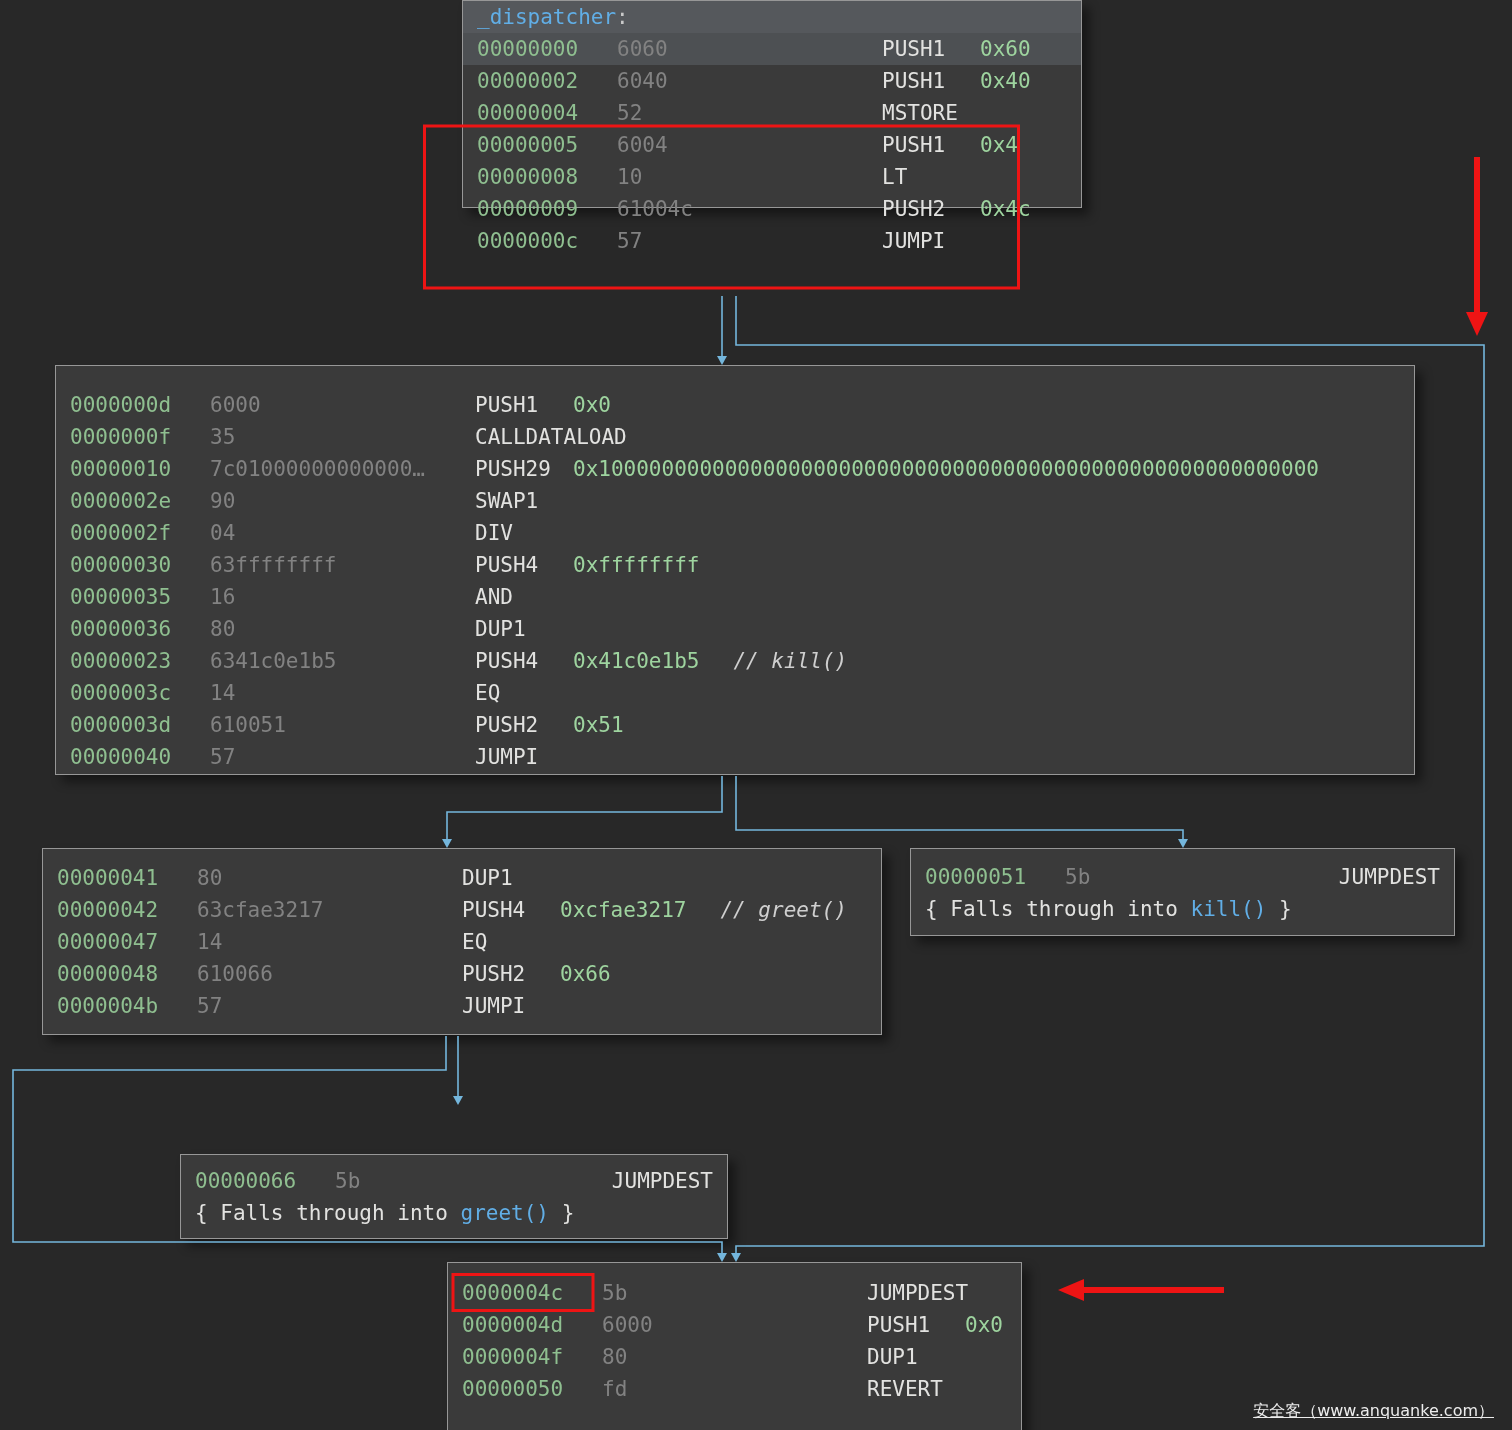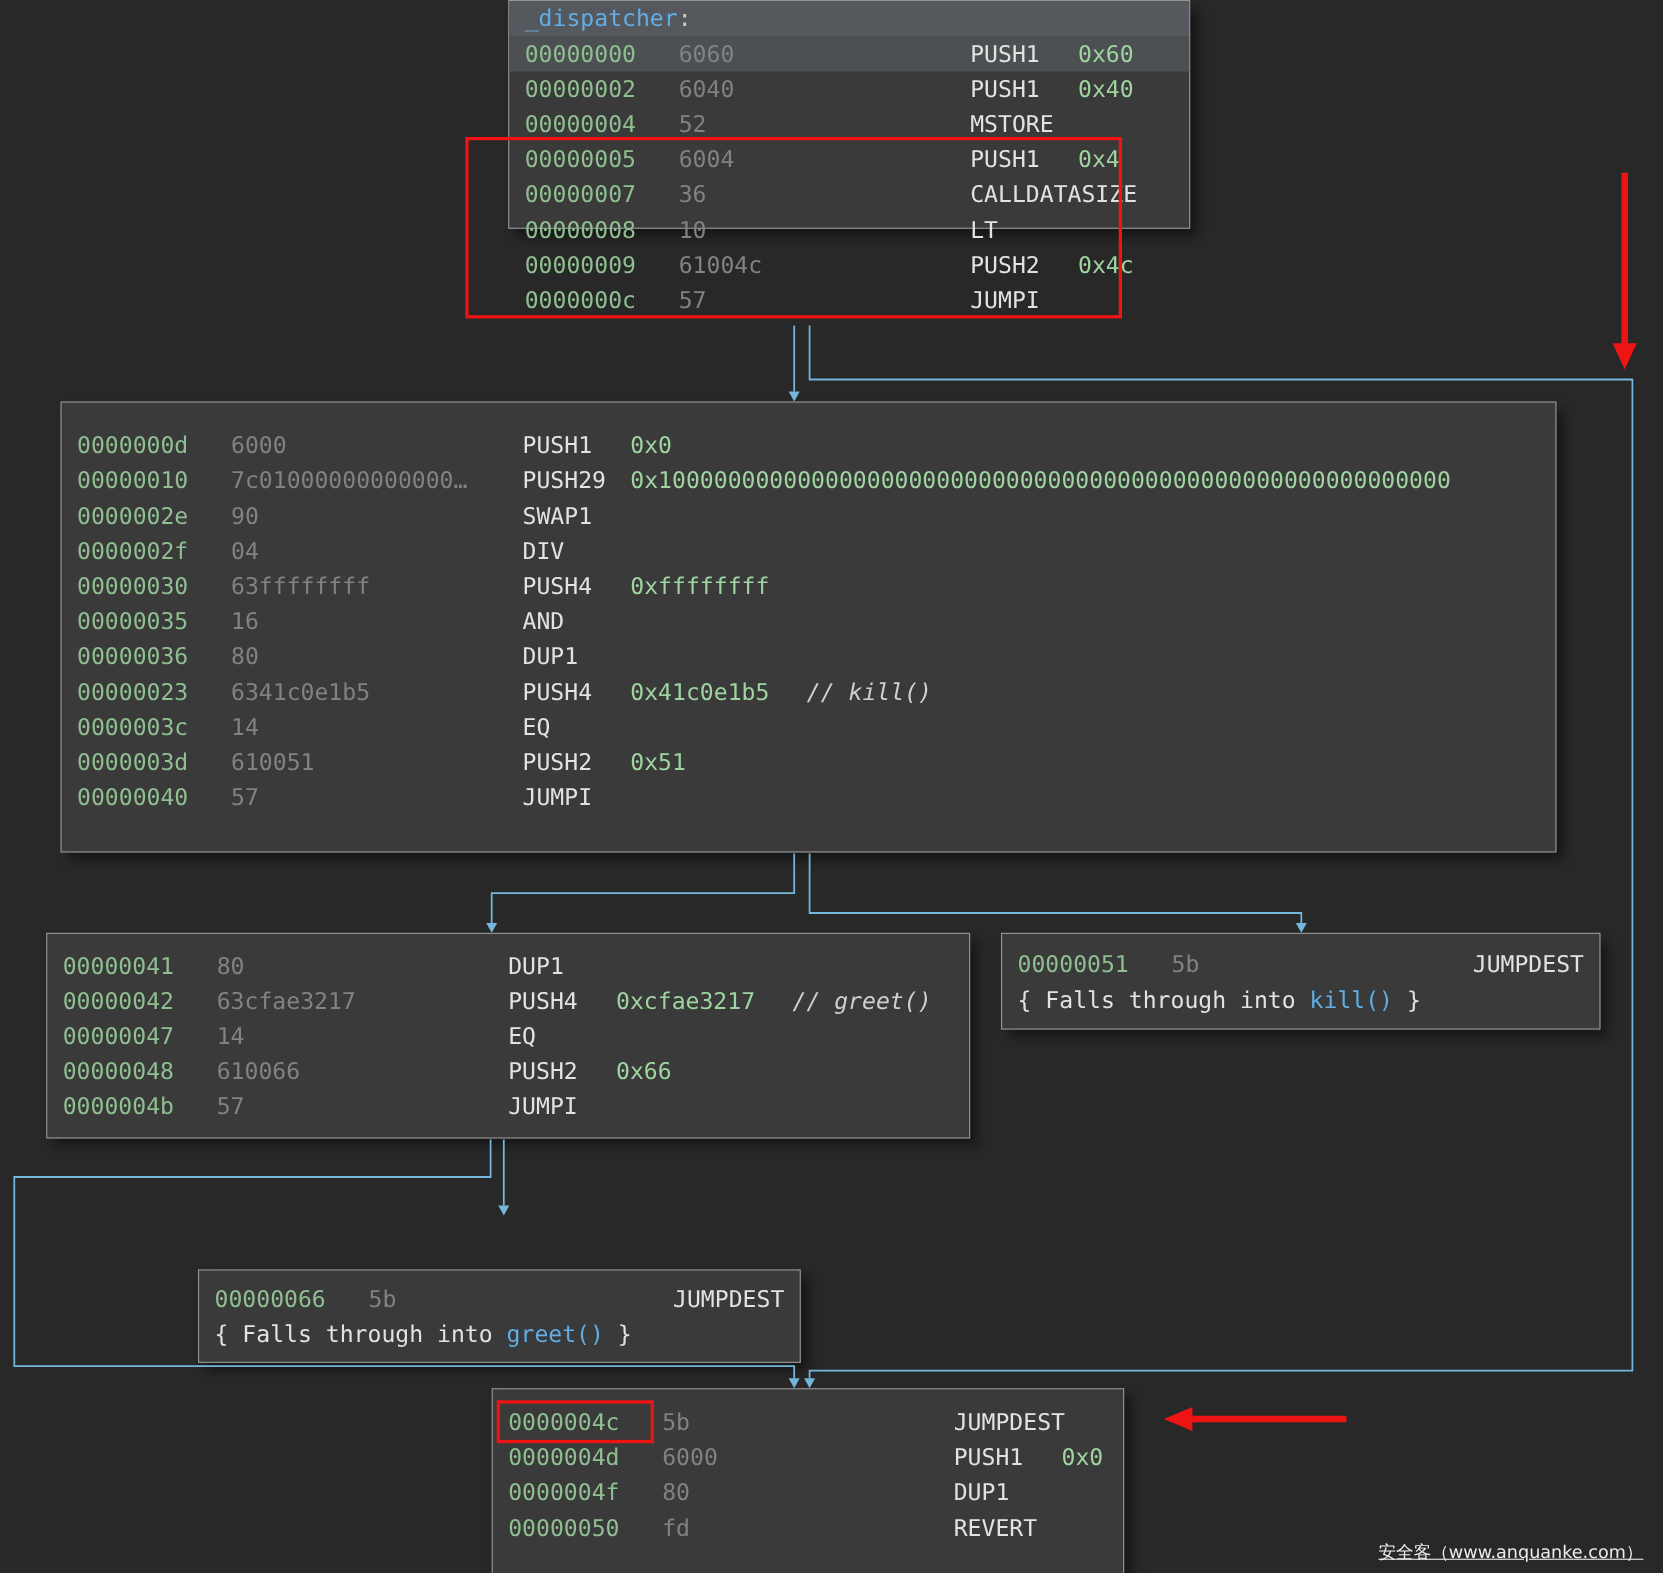--- a/index.html
+++ b/index.html
@@ -84,27 +84,27 @@
 <body>
 
 <div class="canvas">
 
   <div class="block b1">
       <div class="row header-row"><span class="hdr-label">_dispatcher</span><span class="hdr-colon">:</span></div>
       <div class="row hl"><span class="c-addr">00000000</span><span class="c-bytes">6060</span><span class="c-mnem">PUSH1</span><span class="c-op">0x60</span></div>
       <div class="row"><span class="c-addr">00000002</span><span class="c-bytes">6040</span><span class="c-mnem">PUSH1</span><span class="c-op">0x40</span></div>
       <div class="row"><span class="c-addr">00000004</span><span class="c-bytes">52</span><span class="c-mnem">MSTORE</span></div>
       <div class="row"><span class="c-addr">00000005</span><span class="c-bytes">6004</span><span class="c-mnem">PUSH1</span><span class="c-op">0x4</span></div>
-      <div class="row"><span class="c-addr">00000007</span><span class="c-bytes">36</span><span class="c-mnem">CALLDATASIZE</span></div>
       <div class="row"><span class="c-addr">00000008</span><span class="c-bytes">10</span><span class="c-mnem">LT</span></div>
       <div class="row"><span class="c-addr">00000009</span><span class="c-bytes">61004c</span><span class="c-mnem">PUSH2</span><span class="c-op">0x4c</span></div>
       <div class="row"><span class="c-addr">0000000c</span><span class="c-bytes">57</span><span class="c-mnem">JUMPI</span></div>
     </div>
   <div class="block b2">
       <div class="row"><span class="c-addr">0000000d</span><span class="c-bytes">6000</span><span class="c-mnem">PUSH1</span><span class="c-op">0x0</span></div>
+      <div class="row"><span class="c-addr">0000000f</span><span class="c-bytes">35</span><span class="c-mnem">CALLDATALOAD</span></div>
       <div class="row"><span class="c-addr">00000010</span><span class="c-bytes">7c01000000000000…</span><span class="c-mnem">PUSH29</span><span class="c-op">0x100000000000000000000000000000000000000000000000000000000</span></div>
       <div class="row"><span class="c-addr">0000002e</span><span class="c-bytes">90</span><span class="c-mnem">SWAP1</span></div>
       <div class="row"><span class="c-addr">0000002f</span><span class="c-bytes">04</span><span class="c-mnem">DIV</span></div>
       <div class="row"><span class="c-addr">00000030</span><span class="c-bytes">63ffffffff</span><span class="c-mnem">PUSH4</span><span class="c-op">0xffffffff</span></div>
       <div class="row"><span class="c-addr">00000035</span><span class="c-bytes">16</span><span class="c-mnem">AND</span></div>
       <div class="row"><span class="c-addr">00000036</span><span class="c-bytes">80</span><span class="c-mnem">DUP1</span></div>
       <div class="row"><span class="c-addr">00000023</span><span class="c-bytes">6341c0e1b5</span><span class="c-mnem">PUSH4</span><span class="c-op">0x41c0e1b5</span><span class="c-comment">// kill()</span></div>
       <div class="row"><span class="c-addr">0000003c</span><span class="c-bytes">14</span><span class="c-mnem">EQ</span></div>
       <div class="row"><span class="c-addr">0000003d</span><span class="c-bytes">610051</span><span class="c-mnem">PUSH2</span><span class="c-op">0x51</span></div>
       <div class="row"><span class="c-addr">00000040</span><span class="c-bytes">57</span><span class="c-mnem">JUMPI</span></div>

